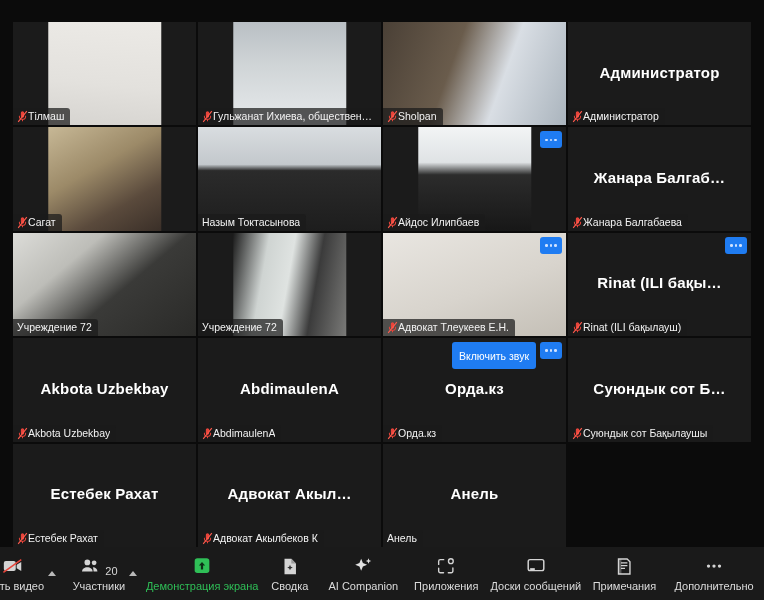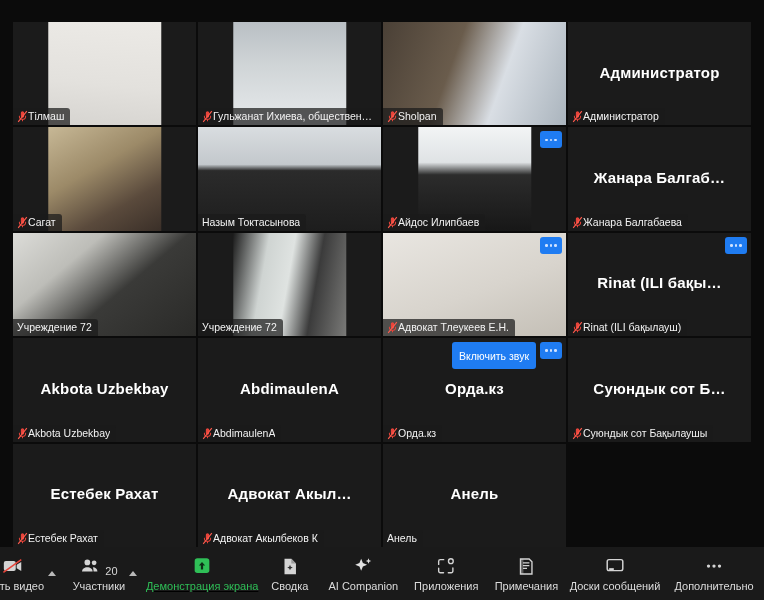--- a/index.html
+++ b/index.html
@@ -392,21 +392,21 @@
               <path d="M14 11.9c2.8.1 5 1.7 5 4.6h-4.2c0-1.9-.4-3.4-.8-4.6z" fill="#d4d4d4"></path>
             </svg>
             <span class="pcount">20</span>
           </div>
           <div class="tb-label">Участники</div>
         </div>
         <div class="tb-caret">
           <span class="caret"></span>
         </div>
       </div>
-      <div style="display: flex; align-items: center; width: 120px; justify-content: center; text-decoration: underline;">
+      <div style="display: flex; align-items: center; width: 120px; justify-content: center;">
         <div class="tb-item green">
           <div class="tb-ico">
             <svg width="22" height="21" viewBox="0 0 24 22">
               <rect x="4" y="2" width="16" height="16" rx="3" fill="#2fbf57"></rect>
               <path d="M12 6l3.4 4h-2.2v4.4h-2.4V10H8.6z" fill="#0d2d16"></path>
             </svg>
           </div>
           <div class="tb-label">Демонстрация экрана</div>
         </div>
       </div>
@@ -437,43 +437,43 @@
         <div class="tb-item">
           <div class="tb-ico">
             <svg width="22" height="21" viewBox="0 0 24 22" fill="none">
               <path d="M9.5 3.5H5.8A1.8 1.8 0 004 5.3v3.4M4 12.8v3.2a1.8 1.8 0 001.8 1.8h3.5M14.5 17.8h3.2a1.8 1.8 0 001.8-1.8v-3.3" stroke="#d4d4d4" stroke-width="1.5" stroke-linecap="round" fill="none"></path>
               <circle cx="17.3" cy="5.2" r="2.6" stroke="#d4d4d4" stroke-width="1.5" fill="none"></circle>
             </svg>
           </div>
           <div class="tb-label">Приложения</div>
         </div>
       </div>
+      <div style="display: flex; align-items: center; width: 104px; justify-content: center;">
+        <div class="tb-item">
+          <div class="tb-ico">
+            <svg width="22" height="21" viewBox="0 0 24 22" fill="none">
+              <rect x="3.5" y="3.5" width="17" height="12" rx="2" stroke="#d4d4d4" stroke-width="1.6" fill="none"></rect>
+              <path d="M5.6 12.8h5.1v2.7H5.6z" fill="#d4d4d4"></path>
+            </svg>
+          </div>
+          <div class="tb-label">Доски сообщений</div>
+        </div>
+      </div>
       <div style="display: flex; align-items: center; width: 84px; justify-content: center;">
         <div class="tb-item">
           <div class="tb-ico">
             <svg width="22" height="21" viewBox="0 0 24 22" fill="none">
               <path d="M6 2.8h9.4l3.1 3.1v13.3H6z" stroke="#d4d4d4" stroke-width="1.5" fill="none"></path>
               <path d="M8.7 7h7M8.7 10h7M8.7 13h4.4" stroke="#d4d4d4" stroke-width="1.4"></path>
               <path d="M6 2.8h3.2v16.4H6z" fill="#d4d4d4" opacity=".35"></path>
             </svg>
           </div>
           <div class="tb-label">Примечания</div>
         </div>
       </div>
-      <div style="display: flex; align-items: center; width: 104px; justify-content: center;">
-        <div class="tb-item">
-          <div class="tb-ico">
-            <svg width="22" height="21" viewBox="0 0 24 22" fill="none">
-              <rect x="3.5" y="3.5" width="17" height="12" rx="2" stroke="#d4d4d4" stroke-width="1.6" fill="none"></rect>
-              <path d="M5.6 12.8h5.1v2.7H5.6z" fill="#d4d4d4"></path>
-            </svg>
-          </div>
-          <div class="tb-label">Доски сообщений</div>
-        </div>
-      </div>
       <div style="display: flex; align-items: center; width: 106px; justify-content: center;">
         <div class="tb-item">
           <div class="tb-ico">
             <svg width="22" height="21" viewBox="0 0 24 22" fill="none">
               <circle cx="6" cy="10.5" r="1.8" fill="#d4d4d4"></circle>
               <circle cx="12" cy="10.5" r="1.8" fill="#d4d4d4"></circle>
               <circle cx="18" cy="10.5" r="1.8" fill="#d4d4d4"></circle>
             </svg>
           </div>
           <div class="tb-label">Дополнительно</div>

